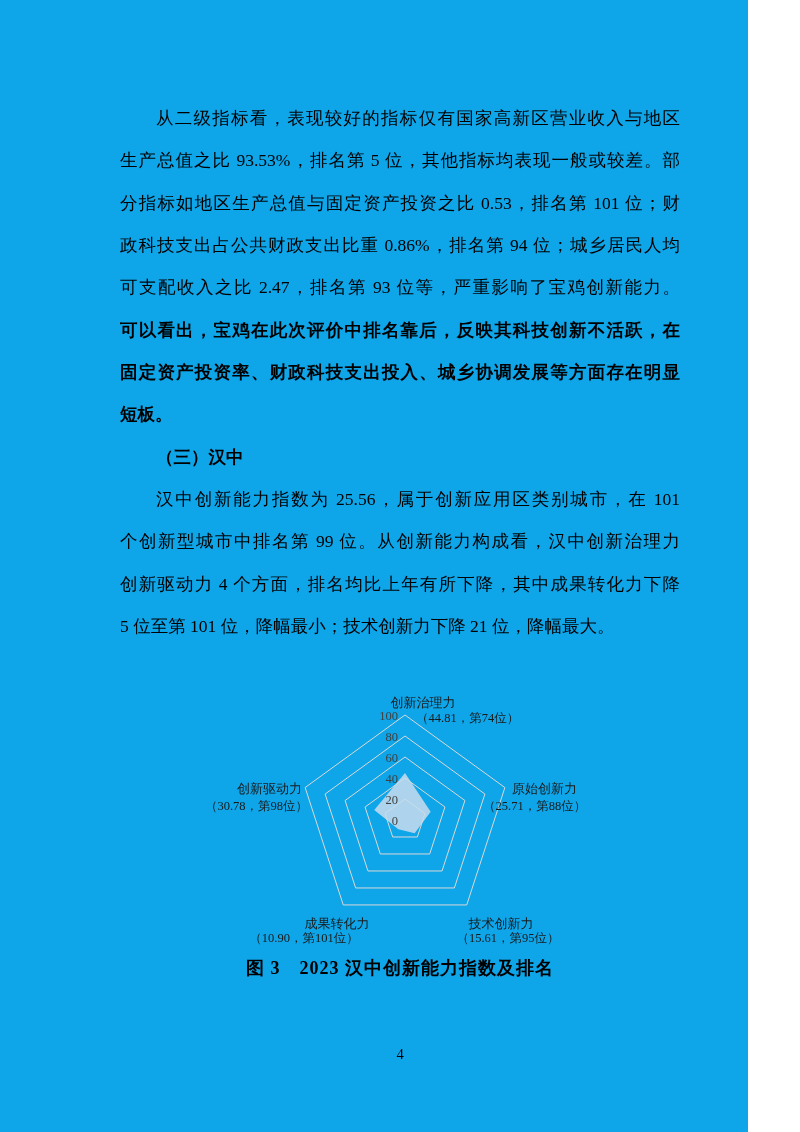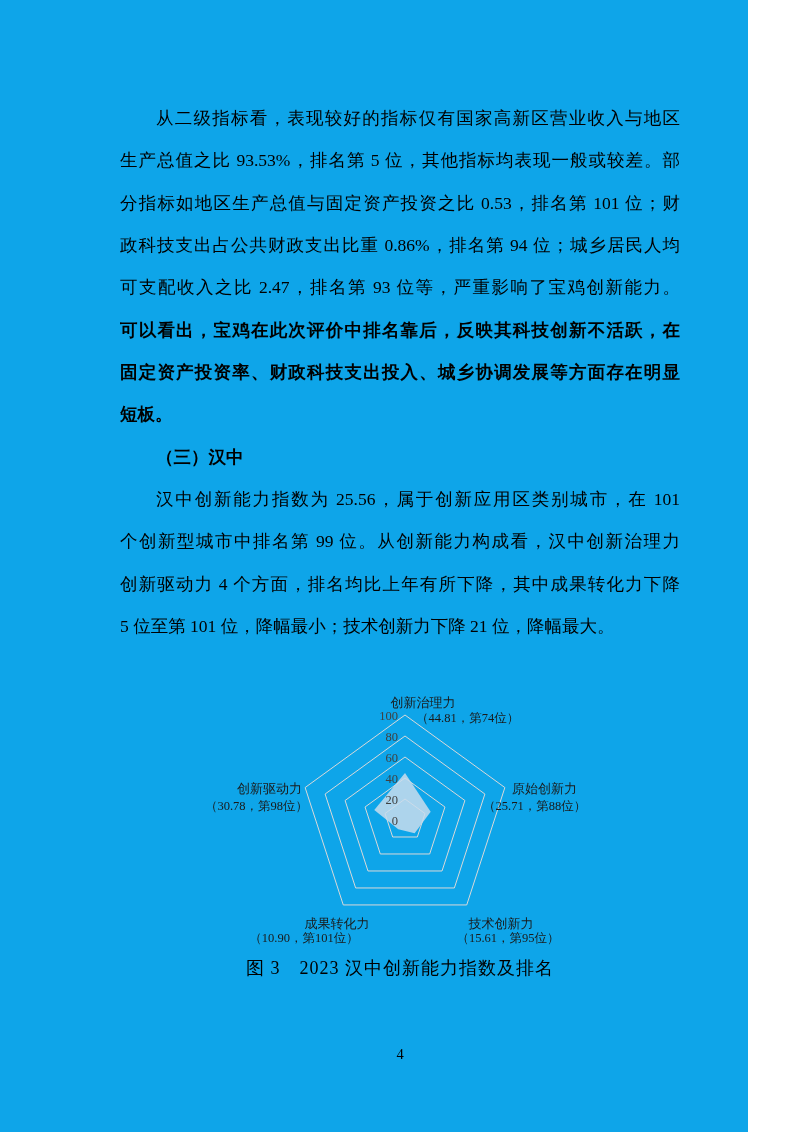--- a/index.html
+++ b/index.html
@@ -24,21 +24,21 @@
   .al1n{left:512px;top:90px;}
   .al1v{left:483px;top:108px;}
   .al2n{left:501px;top:225px;transform:translateX(-50%);text-align:right;}
   .al2v{left:508px;top:240px;transform:translateX(-50%);}
   .al3n{left:312px;top:225px;transform:translateX(-50%);margin-left:25px;}
   .al3v{left:304px;top:240px;transform:translateX(-50%);}
   .al4n{left:302px;top:90px;transform:translateX(-100%);}
   .al4v{left:308px;top:108px;transform:translateX(-100%);}
   .caption{
     position:absolute;left:0;top:956px;width:800px;text-align:center;
-    font-size:18px;font-weight:400;letter-spacing:1px;
+    font-size:18px;font-weight:700;letter-spacing:1px;
   }
   .page-number{
     position:absolute;left:0;top:1046px;width:800px;text-align:center;font-size:14.5px;
   }
 </style>
 </head>
 <body>
 
 <div class="page">
 

